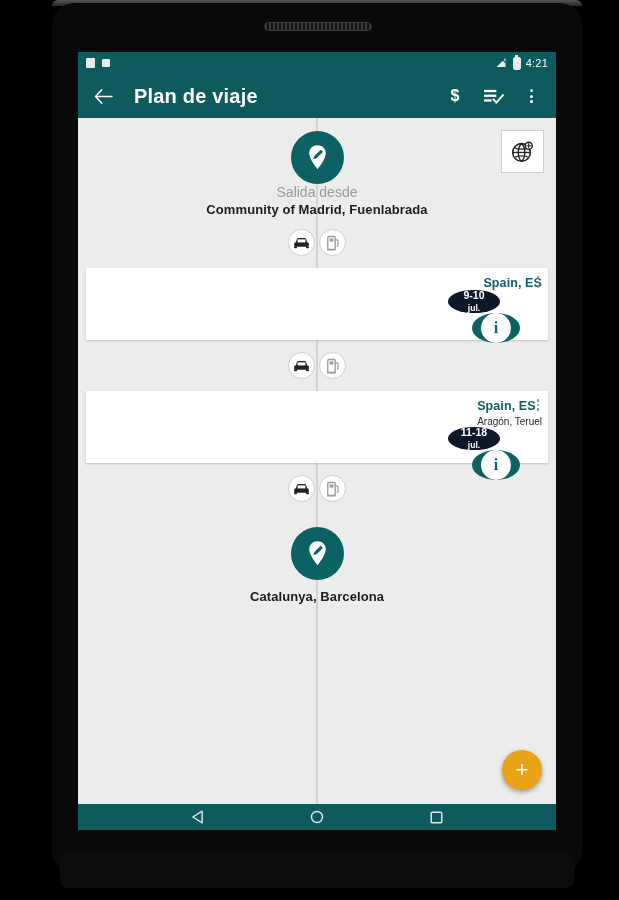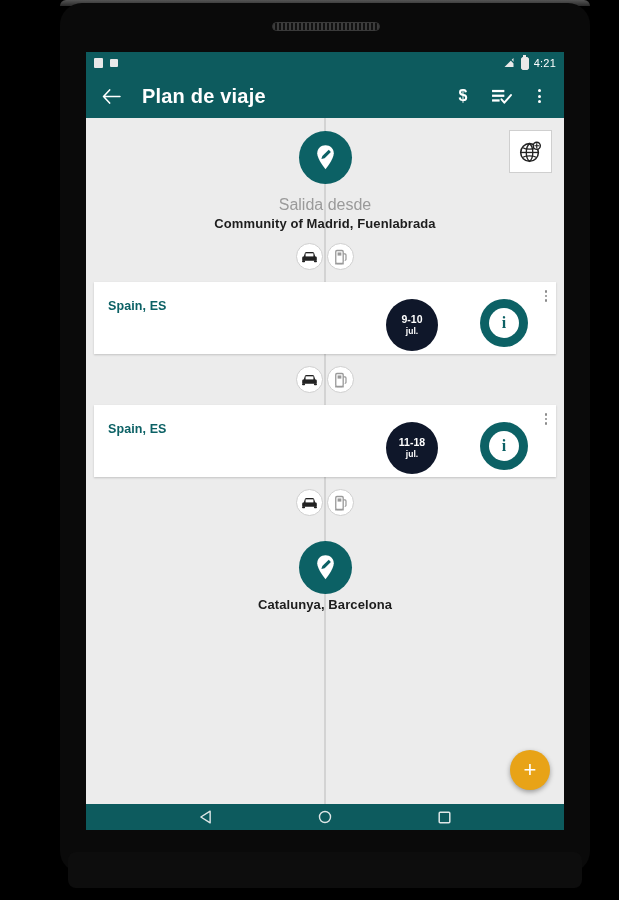--- a/index.html
+++ b/index.html
@@ -5,21 +5,21 @@
   * { box-sizing: border-box; margin: 0; padding: 0; }
   html, body {
     width: 619px; height: 900px;
     background: #000;
     font-family: "Liberation Sans", sans-serif;
     overflow: hidden;
   }
 
   
   .device {
-    position: absolute; left: 16px; top: 0;
+    position: absolute; left: 8px; top: 0;
     width: 569px; height: 900px;
     background: #000;
     text-decoration: underline;
   }
   .bezel-top-edge {
     position: absolute; left: 44px; top: 0px;
     width: 530px; height: 6px;
     background: linear-gradient(#555, #2a2a2a);
     border-radius: 8px 8px 0 0;
   }
@@ -161,23 +161,23 @@
     position: relative;
     z-index: 3;
     margin: 0 auto;
     width: 53px; height: 53px;
     border-radius: 50%;
     background: #0c6165;
     display: flex; align-items: center; justify-content: center;
   }
   .node-wrap { position: relative; z-index: 3; padding-top: 13px; text-align: center; }
   .node-sub {
-    margin-top: 12px;
+    margin-top: 0;
     color: #9a9a9a;
-    font-size: 16px;
+    font-size: 14px;
   }
   .node-title {
     margin-top: 2px;
     color: #1d1d1d;
     font-size: 13px;
     font-weight: 700;
     letter-spacing: .1px;
   }
 
   
@@ -199,23 +199,24 @@
   }
 
   
   .card {
     position: relative;
     z-index: 4;
     background: #fff;
     margin: 0 8px;
     height: 72px;
     display: flex;
-    align-items: flex-start;
+    align-items: flex-end;
     box-shadow: 0 1px 2px rgba(0,0,0,.18);
-    padding: 17px 6px 0 14px;
+    padding: 8px 6px 0 14px;
+    flex-direction: column;
   }
   .card-text { flex: 1; }
   .card-country {
     color: #0c6165;
     font-size: 12.5px;
     font-weight: 700;
     letter-spacing: .1px;
   }
   .card-place {
     color: #2a2a2a;
@@ -426,20 +427,21 @@
             <rect x="4.1" y="3.8" width="4.3" height="3.6" fill="#9a9a9a"></rect>
             <path d="M10.5 5.4 H12.6 C13.3 5.4 13.7 5.9 13.7 6.6 V11.6 C13.7 12.4 13 12.9 12.4 12.5" fill="none" stroke="#9a9a9a" stroke-width="1.4"></path>
             <rect x="1.2" y="16" width="10" height="1.5" fill="#9a9a9a"></rect>
           </svg>
         </div>
       </div>
 
       <div class="card">
         <div class="card-text">
           <div class="card-country">Spain, ES</div>
+          <div class="card-place">Aragón, Teruel</div>
         </div>
         <div class="date-badge">
           <span class="date-range">11-18</span>
           <span class="date-month">jul.</span>
         </div>
         <div class="info-btn">
           <span class="info-inner">i</span>
         </div>
         <div class="card-menu">
           <span></span>
@@ -468,21 +470,21 @@
         </div>
       </div>
 
       <div class="node-wrap">
         <div class="node">
           <svg width="23" height="27" viewBox="0 0 24 30">
             <path d="M12 1.5 C6.8 1.5 2.8 5.4 2.8 10.4 C2.8 17.3 12 28 12 28 C12 28 21.2 17.3 21.2 10.4 C21.2 5.4 17.2 1.5 12 1.5 Z" fill="#fff"></path>
             <path d="M15.6 6.4 L8.5 13.3 L7.4 16.8 L11 15.7 L18 8.8 Z" fill="#0c6165"></path>
           </svg>
         </div>
-        <div class="node-title" style="margin-top:3px;">Catalunya, Barcelona</div>
+        <div class="node-title" style="margin-top:9px;">Catalunya, Barcelona</div>
       </div>
 
       <div class="fab">
         <span>+</span>
       </div>
     </div>
 
     <div class="navbar">
       <div class="nav-ic">
         <svg width="13" height="14" viewBox="0 0 14 15">

